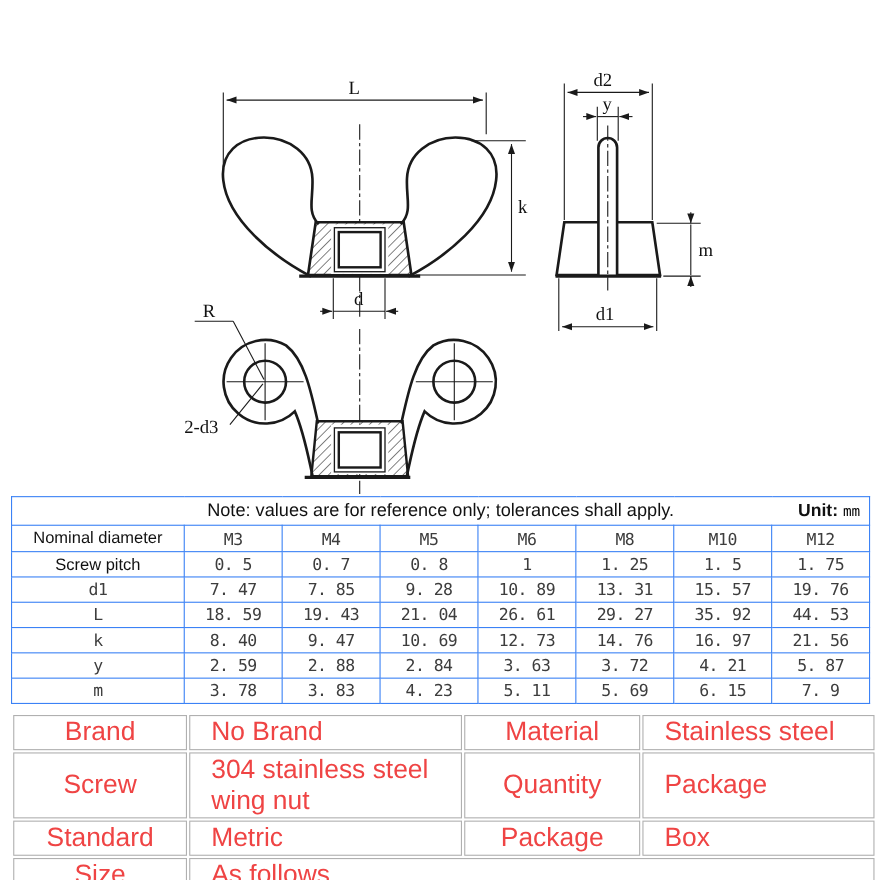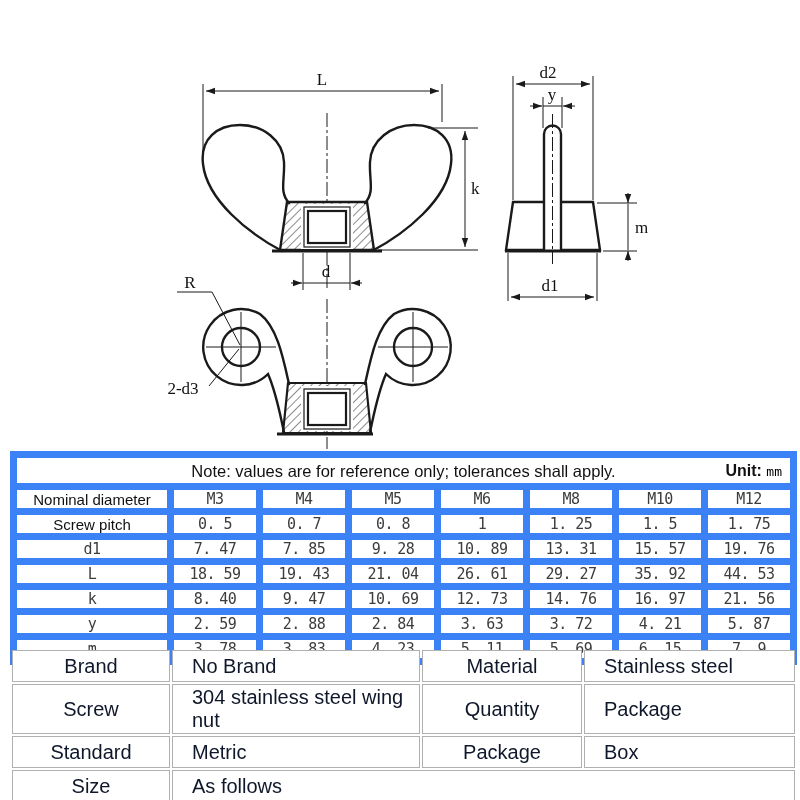--- a/index.html
+++ b/index.html
@@ -11,37 +11,37 @@
   .outline{fill:none;stroke:#1a1a1a;stroke-width:2.4;stroke-linecap:round;}
   .thick{stroke:#1a1a1a;stroke-width:3;}
   .thin{stroke:#1a1a1a;stroke-width:1;}
   .dimline{stroke:#1a1a1a;stroke-width:1;}
   .cline{stroke:#1a1a1a;stroke-width:1;stroke-dasharray:14 3 3 3;}
   .dlabel{font-family:"Liberation Serif",serif;font-size:17px;fill:#111;}
 
   
   .dim-table{position:absolute;top:451px;left:10px;width:781px;
              border-collapse:collapse;table-layout:fixed;background:#fff;}
-  .dim-table th,.dim-table td{border:7px solid #3b82f6;padding:0;margin:0;
+  .dim-table th,.dim-table td{border:1px solid #3b82f6;padding:0;margin:0;
              text-align:center;vertical-align:middle;font-weight:normal;overflow:hidden;}
   .dim-table tr{height:23px;}
   .dim-table tr.hdr{height:24px;}
   .note-cell{height:25px;position:relative;}
   .note-text{position:absolute;left:0;right:0;top:50%;transform:translateY(-50%);
              text-align:center;font-size:16.5px;color:#111;}
   .unit{position:absolute;right:8px;top:50%;transform:translateY(-50%);background:#fff;padding-left:6px;}
   .unit-label{font-size:16px;font-weight:700;color:#111;}
   .unit-val{font-family:"DejaVu Sans Mono",monospace;font-size:13px;color:#000000;}
   .lbl{font-size:15px;color:#111;}
   .m{font-family:"DejaVu Sans Mono",monospace;font-size:15px;color:#3d3d3d;letter-spacing:-0.5px;}
 
   
   .product-table{position:absolute;top:648px;left:10px;width:781px;
              border-collapse:separate;border-spacing:2px;table-layout:fixed;}
-  .product-table td{border:1px solid #b0b0b0;height:28px;font-size:20px;color:#0f172a;
+  .product-table td{border:1px solid #b0b0b0;height:28px;font-size:24px;color:#ef4444;
              vertical-align:middle;overflow:hidden;background:#fff;}
   .pl{text-align:center;}
   .pv{text-align:left;padding-left:19px;}
   .pv-small{font-size:15px;margin-top:20px;}
 </style>
 </head>
 <body>
 
 <div id="root">
 

